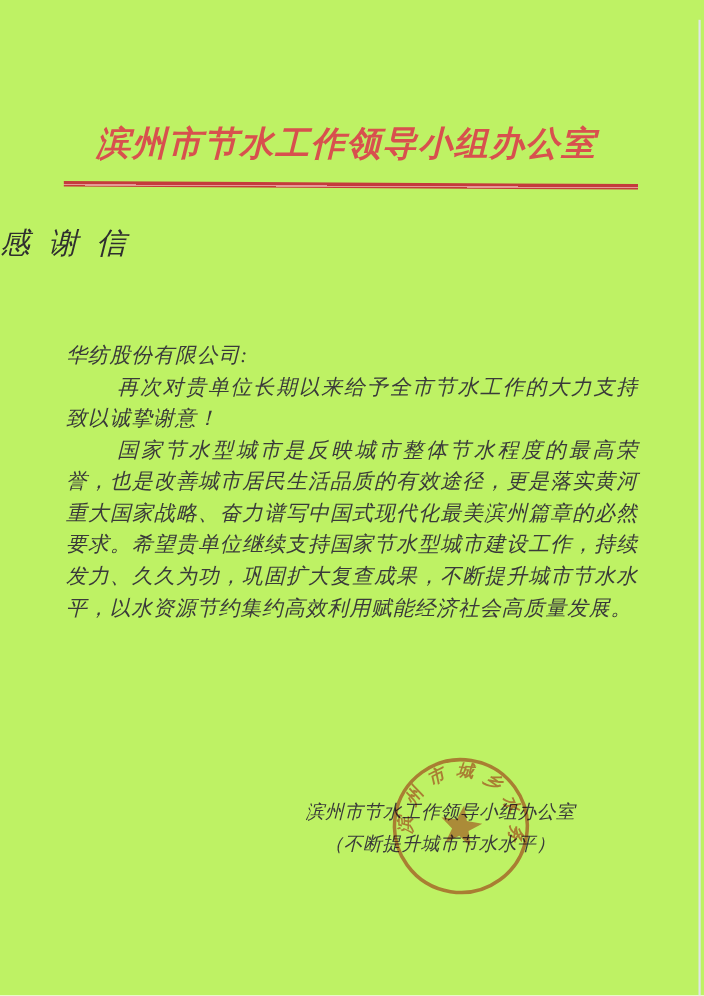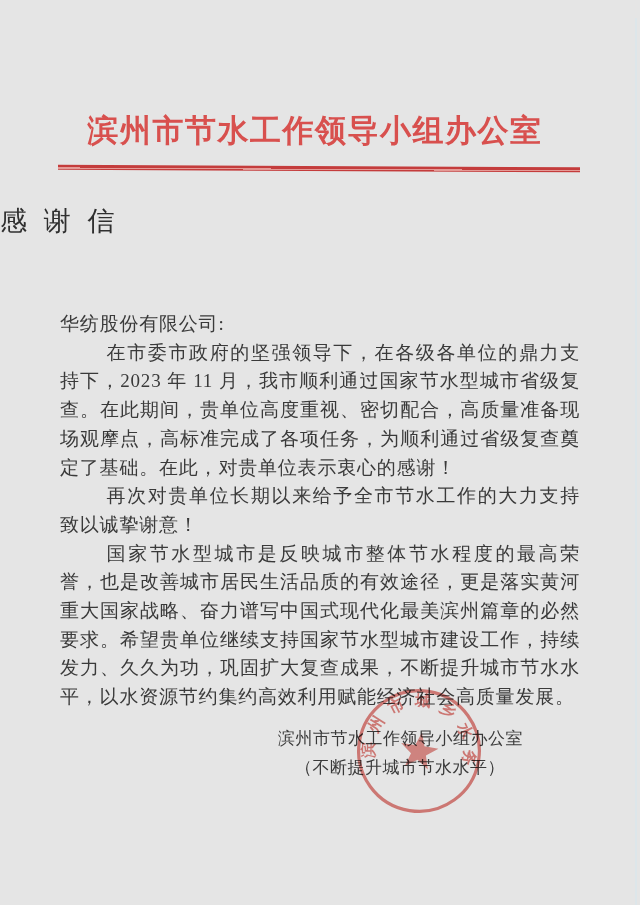--- a/index.html
+++ b/index.html
@@ -9,21 +9,21 @@
     --seal-red:#dd6a64;
     --body-text:#3a3a3a;
   }
   *{margin:0;padding:0;box-sizing:border-box;}
   html,body{background:#ffffff;}
   body{
     width:640px;height:905px;overflow:hidden;position:relative;
     font-family:"Liberation Serif","DejaVu Serif",serif;
   }
   .page{
-    position:absolute;inset:0;background:#e5e5e5;
+    position:absolute;inset:0;background:#bef264;font-style:italic;
   }
   .page-edge-line{
     position:absolute;top:18px;bottom:0;right:3px;width:2px;
     background:#dde6ea;
   }
   .letterhead-title{
     position:absolute;top:110px;left:0;right:10px;
     text-align:center;
     font-size:31px;font-weight:700;letter-spacing:1.5px;
     color:var(--letterhead-red);
@@ -93,21 +93,20 @@
   <div class="page-edge-line"></div>
 
   <div class="letterhead-title">滨州市节水工作领导小组办公室</div>
 
   <div class="letterhead-divider"></div>
 
   <div class="letter-title">感 谢 信</div>
 
   <div class="letter-body">
     <p class="salutation">华纺股份有限公司:</p>
-    <p class="para">在市委市政府的坚强领导下，在各级各单位的鼎力支持下，2023 年 11 月，我市顺利通过国家节水型城市省级复查。在此期间，贵单位高度重视、密切配合，高质量准备现场观摩点，高标准完成了各项任务，为顺利通过省级复查奠定了基础。在此，对贵单位表示衷心的感谢！</p>
     <p class="para">再次对贵单位长期以来给予全市节水工作的大力支持致以诚挚谢意！</p>
     <p class="para">国家节水型城市是反映城市整体节水程度的最高荣誉，也是改善城市居民生活品质的有效途径，更是落实黄河重大国家战略、奋力谱写中国式现代化最美滨州篇章的必然要求。希望贵单位继续支持国家节水型城市建设工作，持续发力、久久为功，巩固扩大复查成果，不断提升城市节水水平，以水资源节约集约高效利用赋能经济社会高质量发展。</p>
   </div>
 
   <div class="signature-block">
     <div class="sig-line">滨州市节水工作领导小组办公室</div>
     <div class="sig-line">（不断提升城市节水水平）</div>
   </div>
 
   <svg class="official-seal" viewBox="0 0 140 140" xmlns="http://www.w3.org/2000/svg">

